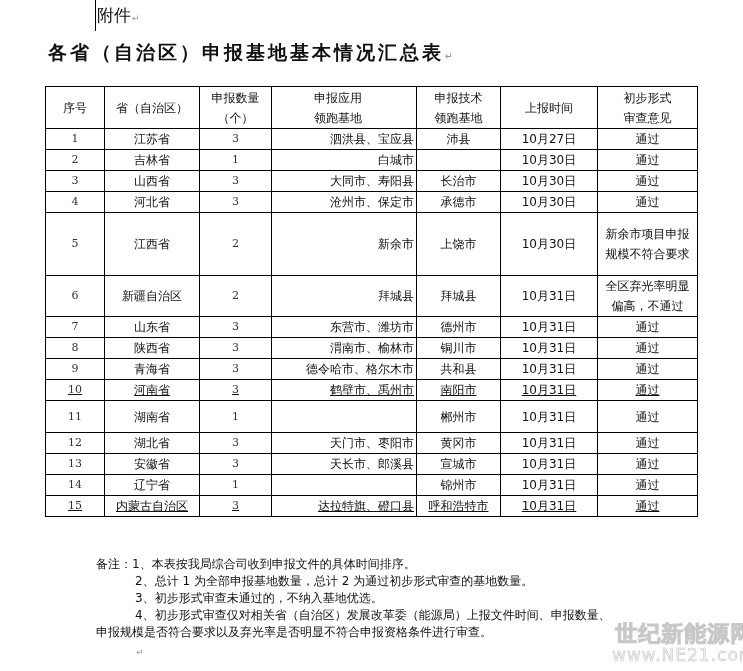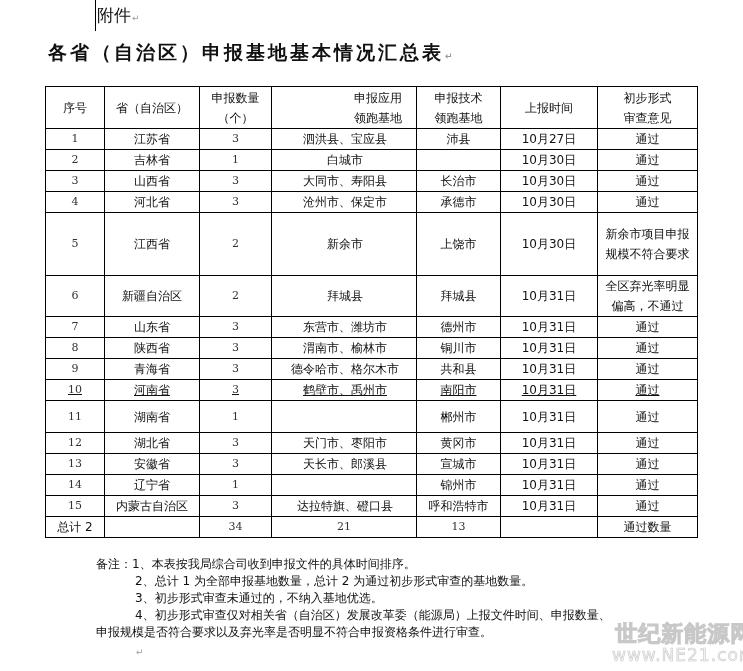--- a/index.html
+++ b/index.html
@@ -9,21 +9,21 @@
   }
   .cursor { position: absolute; left: 95px; top: 0; width: 1px; height: 31px; background: #000; }
   .attach { position: absolute; left: 97px; top: 4px; font-size: 17px; line-height: 22px; }
   .pm { color: #999; font-size: 9px; margin-left: 1px; }
   .title { position: absolute; left: 0; width: 743px; top: 40px; font-size: 19px; font-weight: bold; letter-spacing: 3px; margin-left: 48px; }
   table.main {
     position: absolute; left: 45px; top: 86px; border-collapse: collapse; table-layout: fixed;
     font-size: 12px;
   }
   table.main td { border: 1px solid #000; padding: 0 2px; text-align: center; vertical-align: middle; line-height: 20px; overflow: hidden; white-space: nowrap; }
-  table.main td.left { text-align: center; padding-left: 4px; }
+  table.main td.left { text-align: right; padding-left: 4px; }
   table.main td.wrap { white-space: normal; line-height: 20px; text-align: center; }
   table.main td.num { color: #333; font-family: "DejaVu Serif", serif; font-size: 11px; }
   .notes { position: absolute; left: 0; top: 556px; font-size: 12px; line-height: 17px; }
   .note { position: absolute; white-space: nowrap; }
   .watermark { position: absolute; left: 612px; top: 622px; color: #d8d8d8; text-align: center; pointer-events: none; }
   .wm-cn { font-size: 22px; font-weight: bold; letter-spacing: 1px; -webkit-text-stroke: 1px #c8c8c8; color: #f4f4f4; line-height: 24px; }
   .wm-url { font-size: 17px; letter-spacing: 1px; -webkit-text-stroke: 0.6px #c8c8c8; color: #f4f4f4; line-height: 18px; }
 </style>
 </head>
 <body>
@@ -44,21 +44,21 @@
       <col style="width:100px">
   </colgroup>
   <tbody id="tbody">
     <tr style="height:42px">
       <td><span>序号</span></td>
       <td><span>省（自治区）</span></td>
       <td>
           <div>申报数量</div>
           <div>（个）</div>
         </td>
-      <td style="text-align:right;padding-right:14px">
+      <td style="padding-right:14px">
           <div>申报应用</div>
           <div>领跑基地</div>
         </td>
       <td>
           <div>申报技术</div>
           <div>领跑基地</div>
         </td>
       <td><span>上报时间</span></td>
       <td>
           <div>初步形式</div>
@@ -184,37 +184,28 @@
       </tr>
       <tr style="height: 21px;">
         <td class="num"><span>14</span></td>
         <td><span>辽宁省</span></td>
         <td class="num"><span>1</span></td>
         <td class="left"><span></span></td>
         <td><span>锦州市</span></td>
         <td><span>10月31日</span></td>
         <td><span>通过</span></td>
       </tr>
-      <tr style="height: 17px;">
+      <tr style="height: 17px; text-decoration: underline;">
         <td class="num"><span>15</span></td>
         <td><span>内蒙古自治区</span></td>
         <td class="num"><span>3</span></td>
         <td class="left"><span>达拉特旗、磴口县</span></td>
         <td><span>呼和浩特市</span></td>
         <td><span>10月31日</span></td>
         <td><span>通过</span></td>
-      </tr>
-      <tr style="height: 21px;">
-        <td><span>总计 2</span></td>
-        <td><span></span></td>
-        <td class="num"><span>34</span></td>
-        <td class="num"><span>21</span></td>
-        <td class="num"><span>13</span></td>
-        <td><span></span></td>
-        <td><span>通过数量</span></td>
       </tr>
     </tbody>
 </table>
 
 <div class="notes">
   <div class="note" style="left:96px;top:0">备注：1、本表按我局综合司收到申报文件的具体时间排序。</div>
   <div class="note" style="left:135px;top:17px">2、总计 1 为全部申报基地数量，总计 2 为通过初步形式审查的基地数量。</div>
   <div class="note" style="left:135px;top:34px">3、初步形式审查未通过的，不纳入基地优选。</div>
   <div class="note" style="left:135px;top:51px">4、初步形式审查仅对相关省（自治区）发展改革委（能源局）上报文件时间、申报数量、</div>
   <div class="note" style="left:96px;top:68px">申报规模是否符合要求以及弃光率是否明显不符合申报资格条件进行审查。</div>

